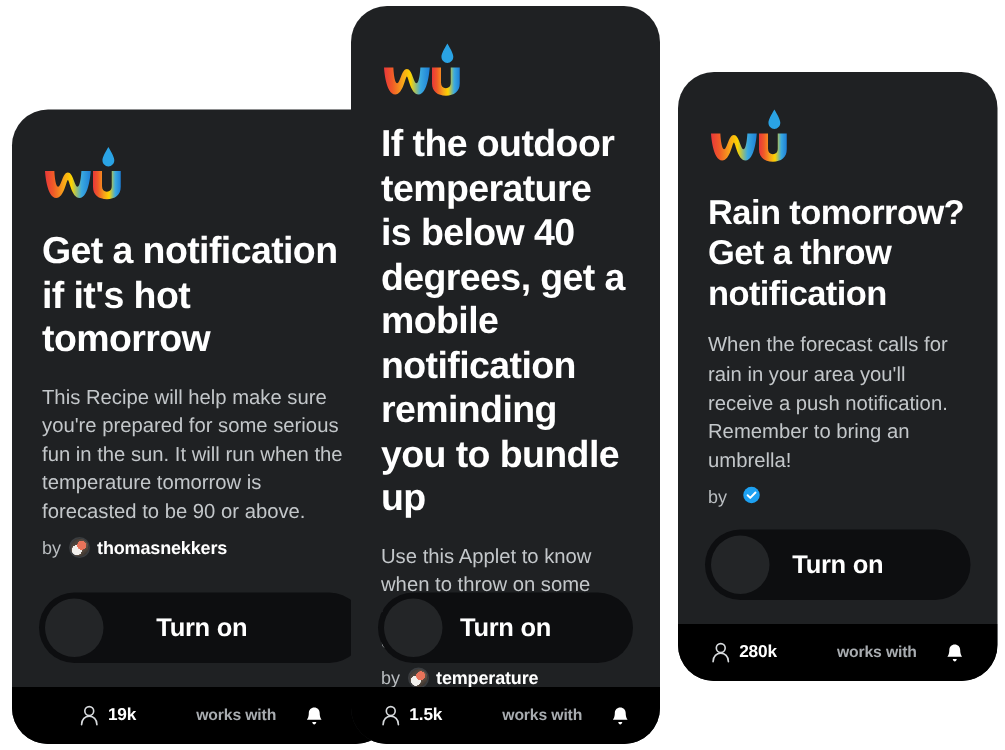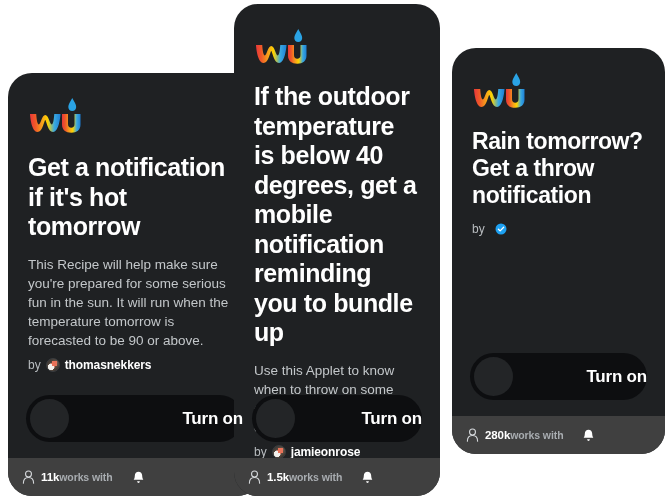--- a/index.html
+++ b/index.html
@@ -68,21 +68,20 @@
   .card-desc {
     font-size: 13.5px;
     line-height: 1.42;
     color: #c3c7ca;
     margin-bottom: 6px;
   }
 
   
   .card-author {
     display: flex;
-    align-items: center;
     font-size: 12px;
     color: #b9bdc0;
     margin-top: 2px;
   }
   .author-by { margin-right: 5px; font-weight: normal; color: #b9bdc0; }
   .author-avatar {
     width: 14px; height: 14px;
     border-radius: 50%;
     margin-right: 5px;
     flex: 0 0 auto;
@@ -109,21 +108,21 @@
     padding: 0 18px 16px 18px;
     flex: 0 0 auto;
   }
   .toggle {
     position: relative;
     height: 47px;
     border-radius: 24px;
     background: #0d0e10;
     display: flex;
     align-items: center;
-    justify-content: flex-end;
+    justify-content: center;
     cursor: pointer;
   }
   .toggle-knob {
     position: absolute;
     left: 4px;
     top: 4px;
     width: 39px;
     height: 39px;
     border-radius: 50%;
     background: #232527;
@@ -134,25 +133,26 @@
     color: #ffffff;
     letter-spacing: -0.2px;
     position: relative;
     z-index: 2;
   }
 
   
   .card-footer {
     flex: 0 0 auto;
     height: 38px;
-    background: #404040;
+    background: #000000;
     display: flex;
     align-items: center;
-    justify-content: flex-start;
+    justify-content: center;
     padding: 0 14px;
+    gap: 40px;
   }
   .footer-left, .footer-right {
     display: flex;
     align-items: center;
   }
   .user-icon { width: 13px; height: 14px; margin-right: 6px; }
   .install-count {
     font-size: 11.5px;
     font-weight: bold;
     color: #ffffff;
@@ -231,42 +231,42 @@
       <div class="toggle">
         <span class="toggle-knob"></span>
         <span class="toggle-label">Turn on</span>
       </div>
     </div>
     <div class="card-footer">
       <div class="footer-left">
         <svg class="user-icon">
           <use href="#user-glyph"></use>
         </svg>
-        <span class="install-count">11k</span>
+        <span class="install-count">19k</span>
       </div>
       <div class="footer-right">
         <span class="works-with-label">works with</span>
         <svg class="bell-icon">
           <use href="#bell-glyph"></use>
         </svg>
       </div>
     </div>
   </div>
 
   <div class="card card-2">
     <div class="card-body">
       <svg class="wu-logo">
         <use href="#wu-mark"></use>
       </svg>
       <div class="card-title">If the outdoor temperature is below 40 degrees, get a mobile notification reminding you to bundle up</div>
       <div class="card-desc">Use this Applet to know when to throw on some extra layers before going outside!</div>
       <div class="card-author">
         <span class="author-by">by</span>
         <span class="author-avatar"></span>
-        <span class="author-name">jamieonrose</span>
+        <span class="author-name">temperature</span>
       </div>
     </div>
     <div class="toggle-wrap">
       <div class="toggle">
         <span class="toggle-knob"></span>
         <span class="toggle-label">Turn on</span>
       </div>
     </div>
     <div class="card-footer">
       <div class="footer-left">
@@ -283,20 +283,21 @@
       </div>
     </div>
   </div>
 
   <div class="card card-3">
     <div class="card-body">
       <svg class="wu-logo">
         <use href="#wu-mark"></use>
       </svg>
       <div class="card-title">Rain tomorrow? Get a throw notification</div>
+      <div class="card-desc">When the forecast calls for rain in your area you'll receive a push notification. Remember to bring an umbrella!</div>
       <div class="card-author">
         <span class="author-by">by</span>
         <svg class="verified-badge">
           <use href="#verified-glyph"></use>
         </svg>
       </div>
     </div>
     <div class="toggle-wrap">
       <div class="toggle">
         <span class="toggle-knob"></span>

